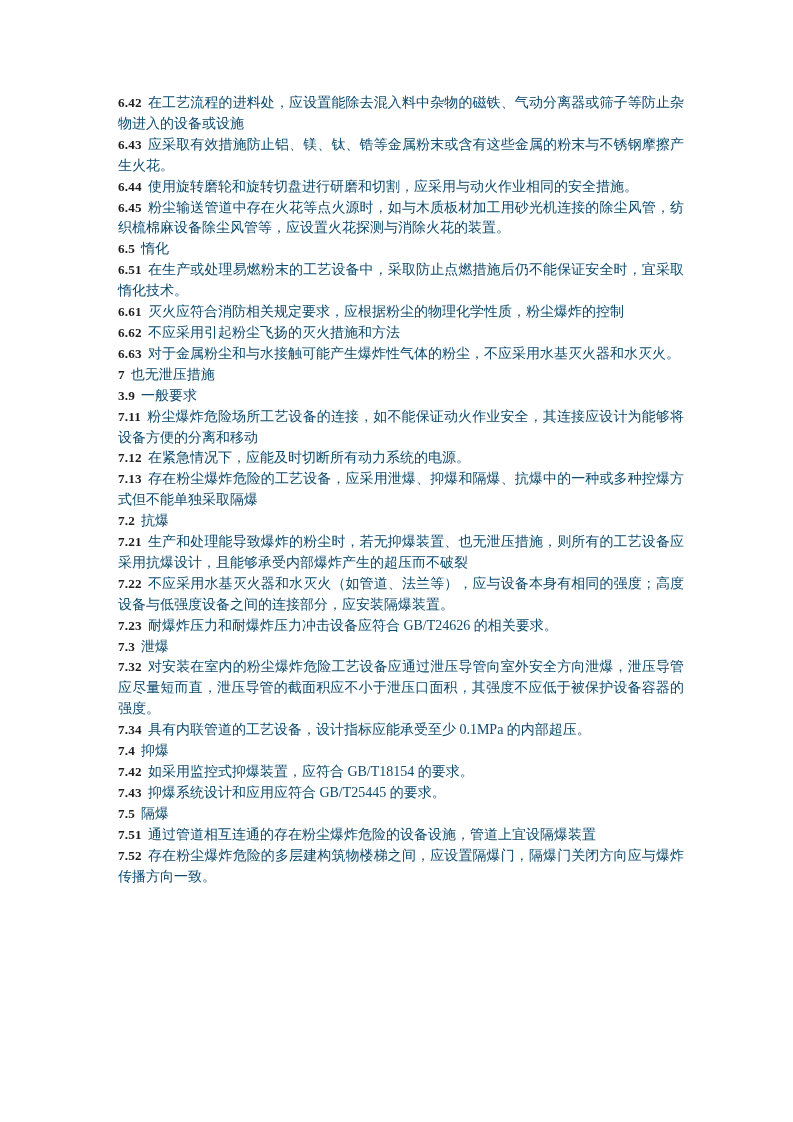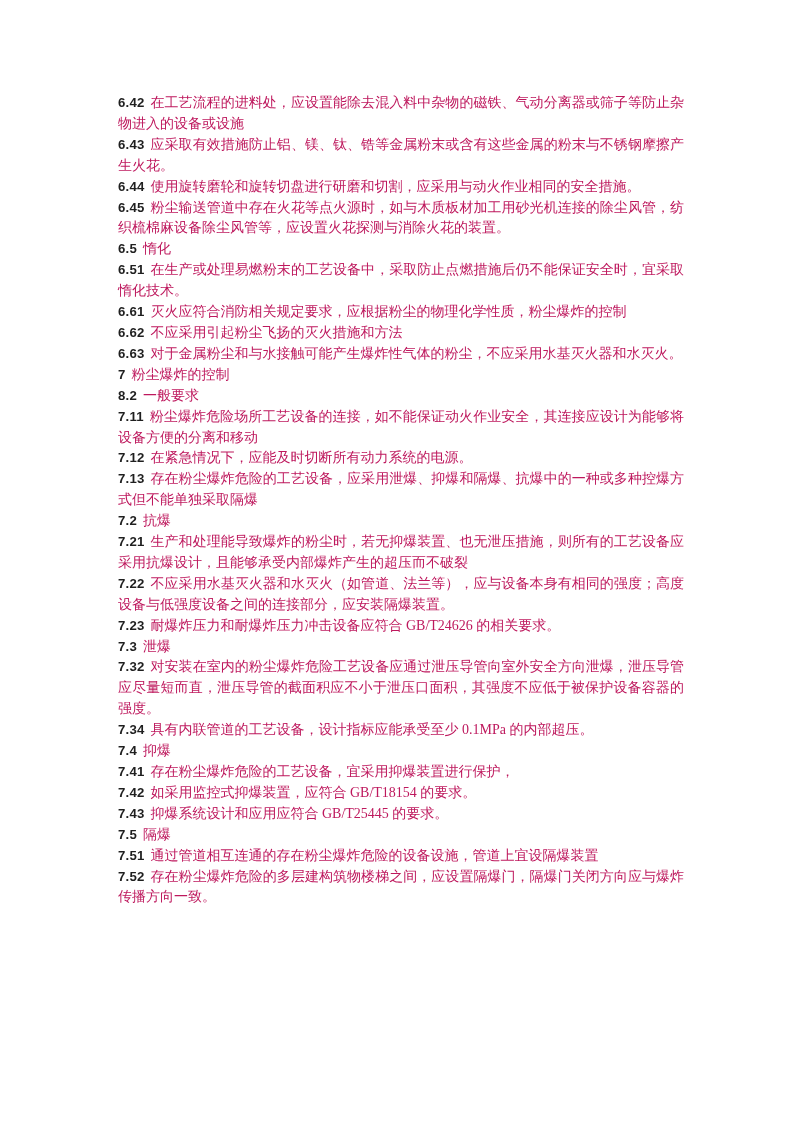--- a/index.html
+++ b/index.html
@@ -28,30 +28,30 @@
     margin: 0;
     padding: 0;
     font-size: 14px;
     line-height: 20.9px;
     color: #262626;
     text-align: justify;
     text-justify: inter-ideograph;
     word-break: break-all;
   }
   .clause-num {
-    font-family: Liberation Sans, sans-serif;
+    font-family: Liberation Serif, serif;
     font-weight: 600;
     font-size: 13.2px;
     letter-spacing: 0.2px;
     margin-right: 6px;
     color: #1f1f1f;
     white-space: nowrap;
   }
   .clause-text {
-    color: #be185d;
+    color: #0c4a6e;
   }
 </style>
 </head>
 <body>
 
 <div class="page">
   <div class="doc-body" id="doc-body">
   <p class="para"><span class="clause-num">6.42</span><span class="clause-text">在工艺流程的进料处，应设置能除去混入料中杂物的磁铁、气动分离器或筛子等防止杂物进入的设备或设施</span></p>
 
   <p class="para"><span class="clause-num">6.43</span><span class="clause-text">应采取有效措施防止铝、镁、钛、锆等金属粉末或含有这些金属的粉末与不锈钢摩擦产生火花。</span></p>
@@ -65,23 +65,23 @@
   <p class="para"><span class="clause-num">6.51</span><span class="clause-text">在生产或处理易燃粉末的工艺设备中，采取防止点燃措施后仍不能保证安全时，宜采取惰化技术。</span></p>
 
 
 
   <p class="para"><span class="clause-num">6.61</span><span class="clause-text">灭火应符合消防相关规定要求，应根据粉尘的物理化学性质，粉尘爆炸的控制</span></p>
 
   <p class="para"><span class="clause-num">6.62</span><span class="clause-text">不应采用引起粉尘飞扬的灭火措施和方法</span></p>
 
   <p class="para"><span class="clause-num">6.63</span><span class="clause-text">对于金属粉尘和与水接触可能产生爆炸性气体的粉尘，不应采用水基灭火器和水灭火。</span></p>
 
-  <p class="para"><span class="clause-num">7</span><span class="clause-text">粉尘爆炸的控制</span></p>
+  <p class="para"><span class="clause-num">7</span><span class="clause-text">也无泄压措施</span></p>
 
-  <p class="para"><span class="clause-num">8.2</span><span class="clause-text">一般要求</span></p>
+  <p class="para"><span class="clause-num">3.9</span><span class="clause-text">一般要求</span></p>
 
   <p class="para"><span class="clause-num">7.11</span><span class="clause-text">粉尘爆炸危险场所工艺设备的连接，如不能保证动火作业安全，其连接应设计为能够将设备方便的分离和移动</span></p>
 
   <p class="para"><span class="clause-num">7.12</span><span class="clause-text">在紧急情况下，应能及时切断所有动力系统的电源。</span></p>
 
   <p class="para"><span class="clause-num">7.13</span><span class="clause-text">存在粉尘爆炸危险的工艺设备，应采用泄爆、抑爆和隔爆、抗爆中的一种或多种控爆方式但不能单独采取隔爆</span></p>
 
   <p class="para"><span class="clause-num">7.2</span><span class="clause-text">抗爆</span></p>
 
   <p class="para"><span class="clause-num">7.21</span><span class="clause-text">生产和处理能导致爆炸的粉尘时，若无抑爆装置、也无泄压措施，则所有的工艺设备应采用抗爆设计，且能够承受内部爆炸产生的超压而不破裂</span></p>
@@ -93,21 +93,20 @@
   <p class="para"><span class="clause-num">7.3</span><span class="clause-text">泄爆</span></p>
 
 
   <p class="para"><span class="clause-num">7.32</span><span class="clause-text">对安装在室内的粉尘爆炸危险工艺设备应通过泄压导管向室外安全方向泄爆，泄压导管应尽量短而直，泄压导管的截面积应不小于泄压口面积，其强度不应低于被保护设备容器的强度。</span></p>
 
 
   <p class="para"><span class="clause-num">7.34</span><span class="clause-text">具有内联管道的工艺设备，设计指标应能承受至少 0.1MPa 的内部超压。</span></p>
 
   <p class="para"><span class="clause-num">7.4</span><span class="clause-text">抑爆</span></p>
 
-  <p class="para"><span class="clause-num">7.41</span><span class="clause-text">存在粉尘爆炸危险的工艺设备，宜采用抑爆装置进行保护，</span></p>
 
   <p class="para"><span class="clause-num">7.42</span><span class="clause-text">如采用监控式抑爆装置，应符合 GB/T18154 的要求。</span></p>
 
   <p class="para"><span class="clause-num">7.43</span><span class="clause-text">抑爆系统设计和应用应符合 GB/T25445 的要求。</span></p>
 
   <p class="para"><span class="clause-num">7.5</span><span class="clause-text">隔爆</span></p>
 
   <p class="para"><span class="clause-num">7.51</span><span class="clause-text">通过管道相互连通的存在粉尘爆炸危险的设备设施，管道上宜设隔爆装置</span></p>
 
   <p class="para"><span class="clause-num">7.52</span><span class="clause-text">存在粉尘爆炸危险的多层建构筑物楼梯之间，应设置隔爆门，隔爆门关闭方向应与爆炸传播方向一致。</span></p>

